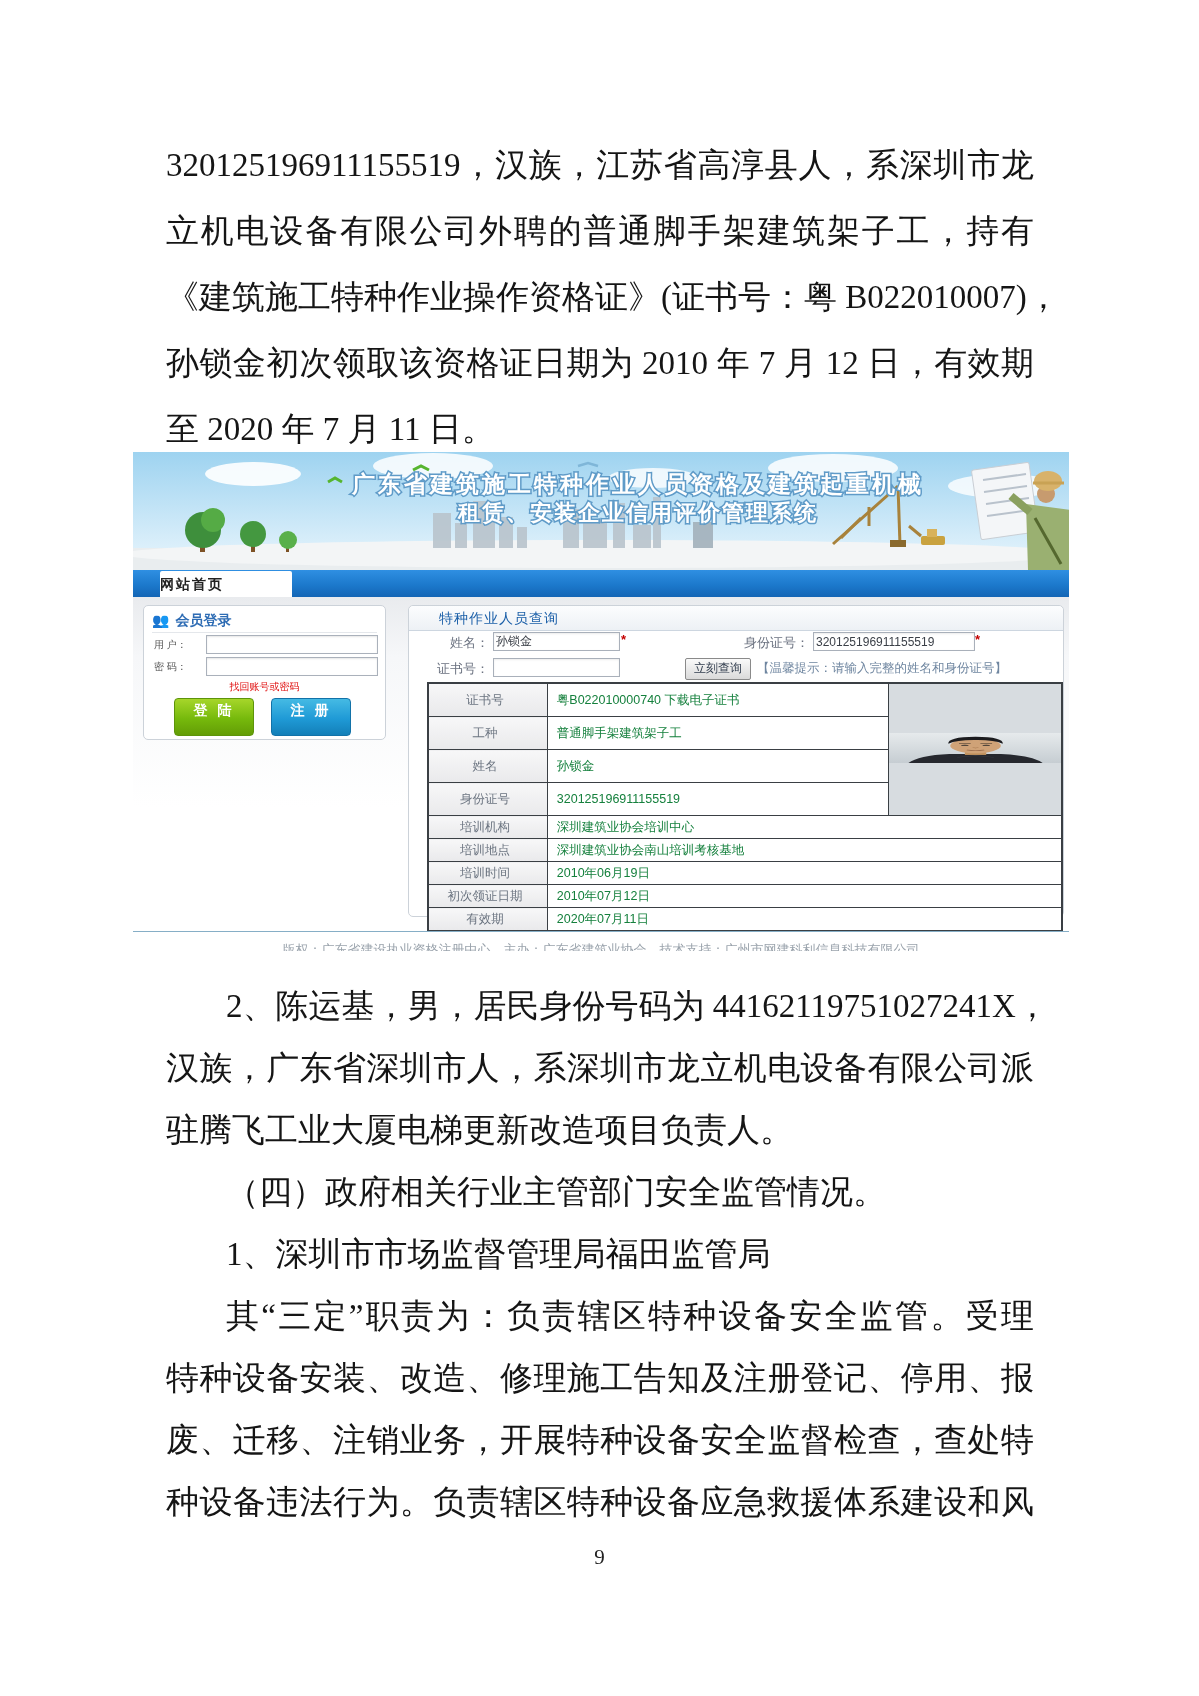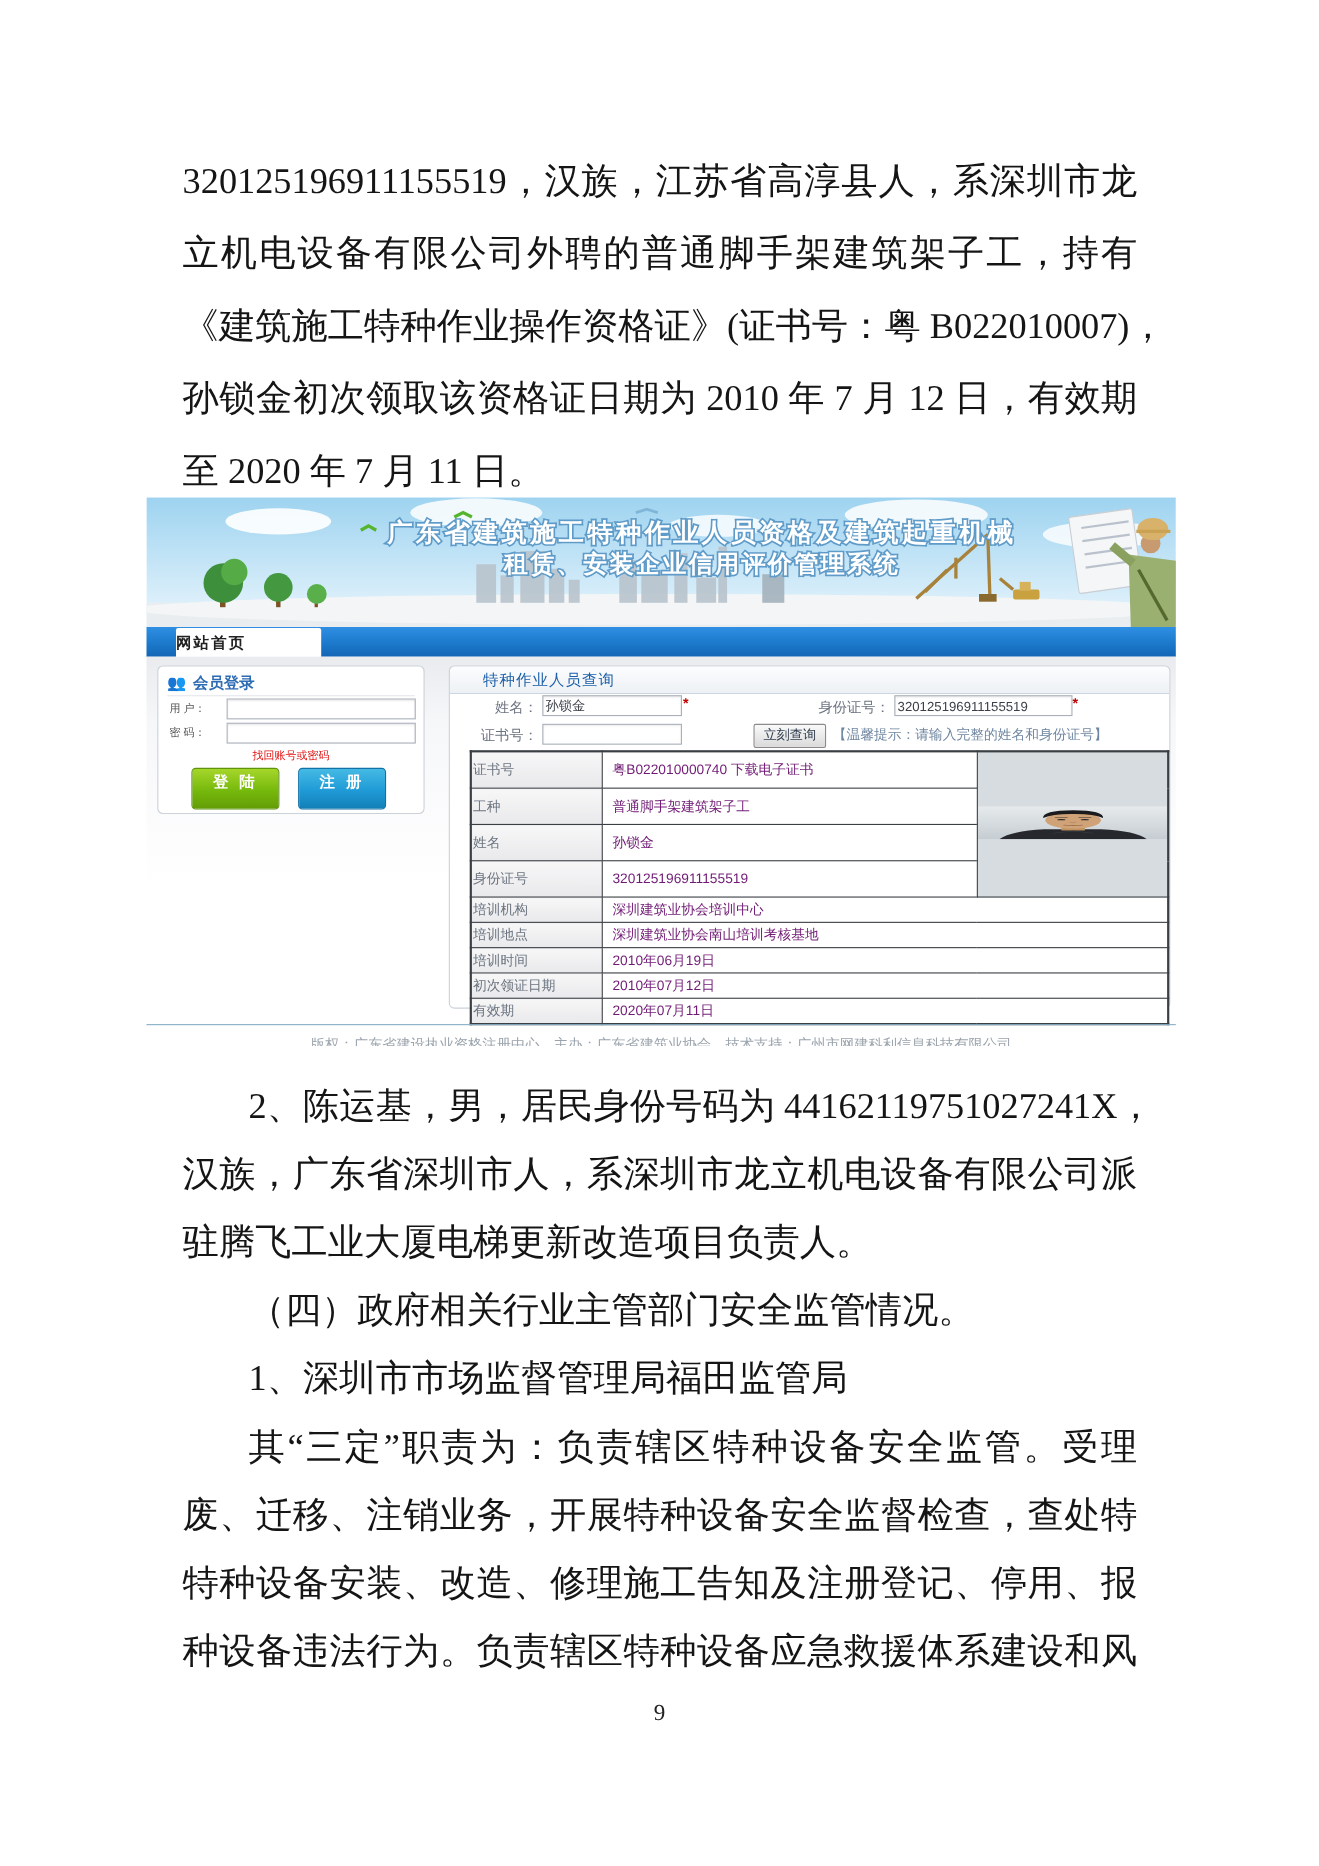--- a/index.html
+++ b/index.html
@@ -87,23 +87,23 @@
   }
   .qp-hint{position:absolute;left:348px;top:54px;font-size:12.5px;color:#6f86a0;white-space:nowrap;}
   
   .result-table{
     position:absolute;left:18px;top:76px;border-collapse:collapse;table-layout:fixed;
     border:2px solid #3a3f44;font-size:12.5px;
   }
   .result-table td{border:1px solid #3a3f44;overflow:hidden;white-space:nowrap;}
   .result-table td.lbl{
     background:linear-gradient(180deg,#f7f7f8,#e9e9eb);color:#6b7480;
-    text-align:left;padding-right:7px;
-  }
-  .result-table td.val{color:#701a75;padding-left:9px;background:#fff;}
+    text-align:center;padding-right:7px;
+  }
+  .result-table td.val{color:#15803d;padding-left:9px;background:#fff;}
   .result-table tr.tall td{height:30px;}
   .result-table tr.short td{height:20px;}
   .result-table td.photo{padding:0;background:#d7dce0;}
   .divider{position:absolute;left:0;top:479px;width:936px;border-top:1px solid #86aec6;}
   .shot-footer{
     position:absolute;left:0;top:490px;width:100%;height:9px;overflow:hidden;
     text-align:center;font-size:13px;line-height:15px;color:#9aa3ac;
   }
 </style>
 </head>
@@ -311,19 +311,19 @@
     </div>
   </div>
 
   <div class="para para2" style="top:975px;">
     <div class="tline ind">2、陈运基，男，居民身份号码为 44162119751027241X，</div>
     <div class="tline">汉族，广东省深圳市人，系深圳市龙立机电设备有限公司派</div>
     <div class="tline end">驻腾飞工业大厦电梯更新改造项目负责人。</div>
     <div class="tline ind end">（四）政府相关行业主管部门安全监管情况。</div>
     <div class="tline ind end">1、深圳市市场监督管理局福田监管局</div>
     <div class="tline ind">其“三定”职责为：负责辖区特种设备安全监管。受理</div>
+    <div class="tline">特种设备安装、改造、修理施工告知及注册登记、停用、报</div>
     <div class="tline">废、迁移、注销业务，开展特种设备安全监督检查，查处特</div>
-    <div class="tline">特种设备安装、改造、修理施工告知及注册登记、停用、报</div>
     <div class="tline">种设备违法行为。负责辖区特种设备应急救援体系建设和风</div>
   </div>
 
   <div class="pagenum">9</div>
 </div>
 
 </body></html>

